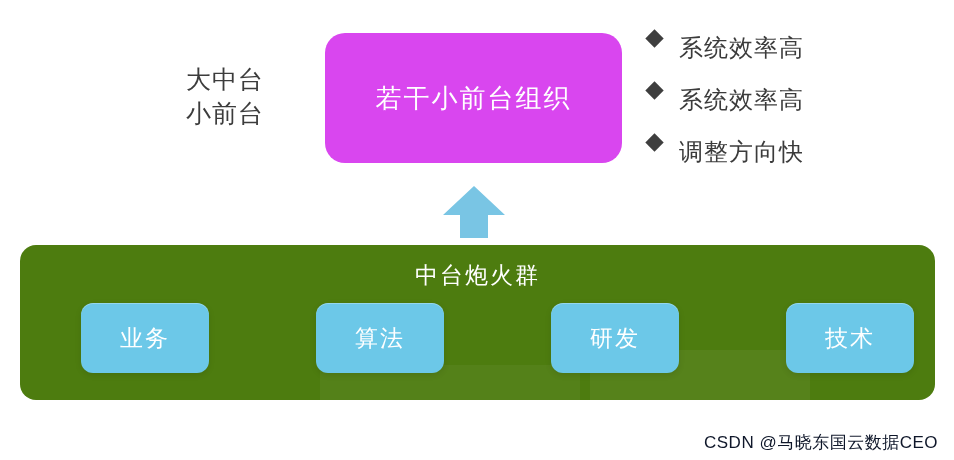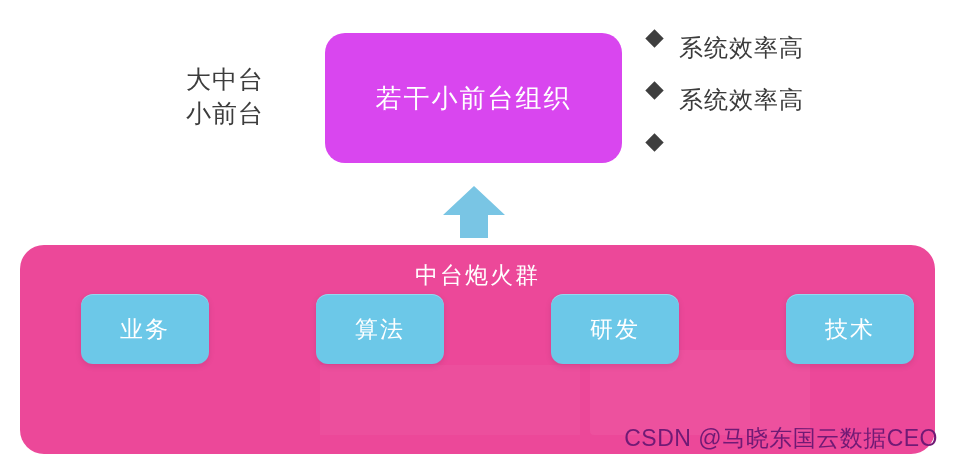--- a/index.html
+++ b/index.html
@@ -89,23 +89,23 @@
     font-size: 24px;
     letter-spacing: 1px;
   }
 
   
   .platform {
     position: absolute;
     left: 20px;
     top: 245px;
     width: 915px;
-    height: 209px;
-    background: #ec4899;
-    border-radius: 24px;
+    height: 155px;
+    background: #4d7c0f;
+    border-radius: 16px;
     overflow: hidden;
   }
   .platform-wm-a {
     position: absolute;
     left: 300px;
     top: 120px;
     width: 260px;
     height: 70px;
     background: rgba(255,255,255,0.045);
   }
@@ -123,21 +123,21 @@
     top: 15px;
     left: 0;
     width: 100%;
     text-align: center;
     color: #ffffff;
     font-size: 23px;
     letter-spacing: 2px;
   }
   .chips {
     position: absolute;
-    top: 49px;
+    top: 58px;
     left: 21px;
     right: 21px;
     display: flex;
     justify-content: space-between;
     padding-left: 40px;
   }
   .chip {
     width: 128px;
     height: 70px;
     background: #6cc8e8;
@@ -153,22 +153,22 @@
     font-size: 23px;
     letter-spacing: 2px;
     white-space: nowrap;
   }
 
   
   .watermark {
     position: absolute;
     right: 16px;
     bottom: 6px;
-    color: #701a75;
-    font-size: 23px;
+    color: #0f172a;
+    font-size: 17px;
     letter-spacing: 0.5px;
     white-space: nowrap;
     margin-top: 12px;
   }
 </style>
 </head>
 <body>
 
 <div id="canvas">
 
@@ -191,20 +191,21 @@
     <div class="bullet-row">
       <span class="bullet-diamond"></span>
       <span class="bullet-text">系统效率高</span>
     </div>
     <div class="bullet-row">
       <span class="bullet-diamond"></span>
       <span class="bullet-text">系统效率高</span>
     </div>
     <div class="bullet-row">
       <span class="bullet-diamond"></span>
+      <span class="bullet-text">调整方向快</span>
     </div>
   </div>
 
   <div class="platform">
     <div class="platform-wm-a"></div>
     <div class="platform-wm-b"></div>
     <div class="platform-title">中台炮火群</div>
     <div class="chips">
       <div class="chip">
         <span class="chip-label">业务</span>

